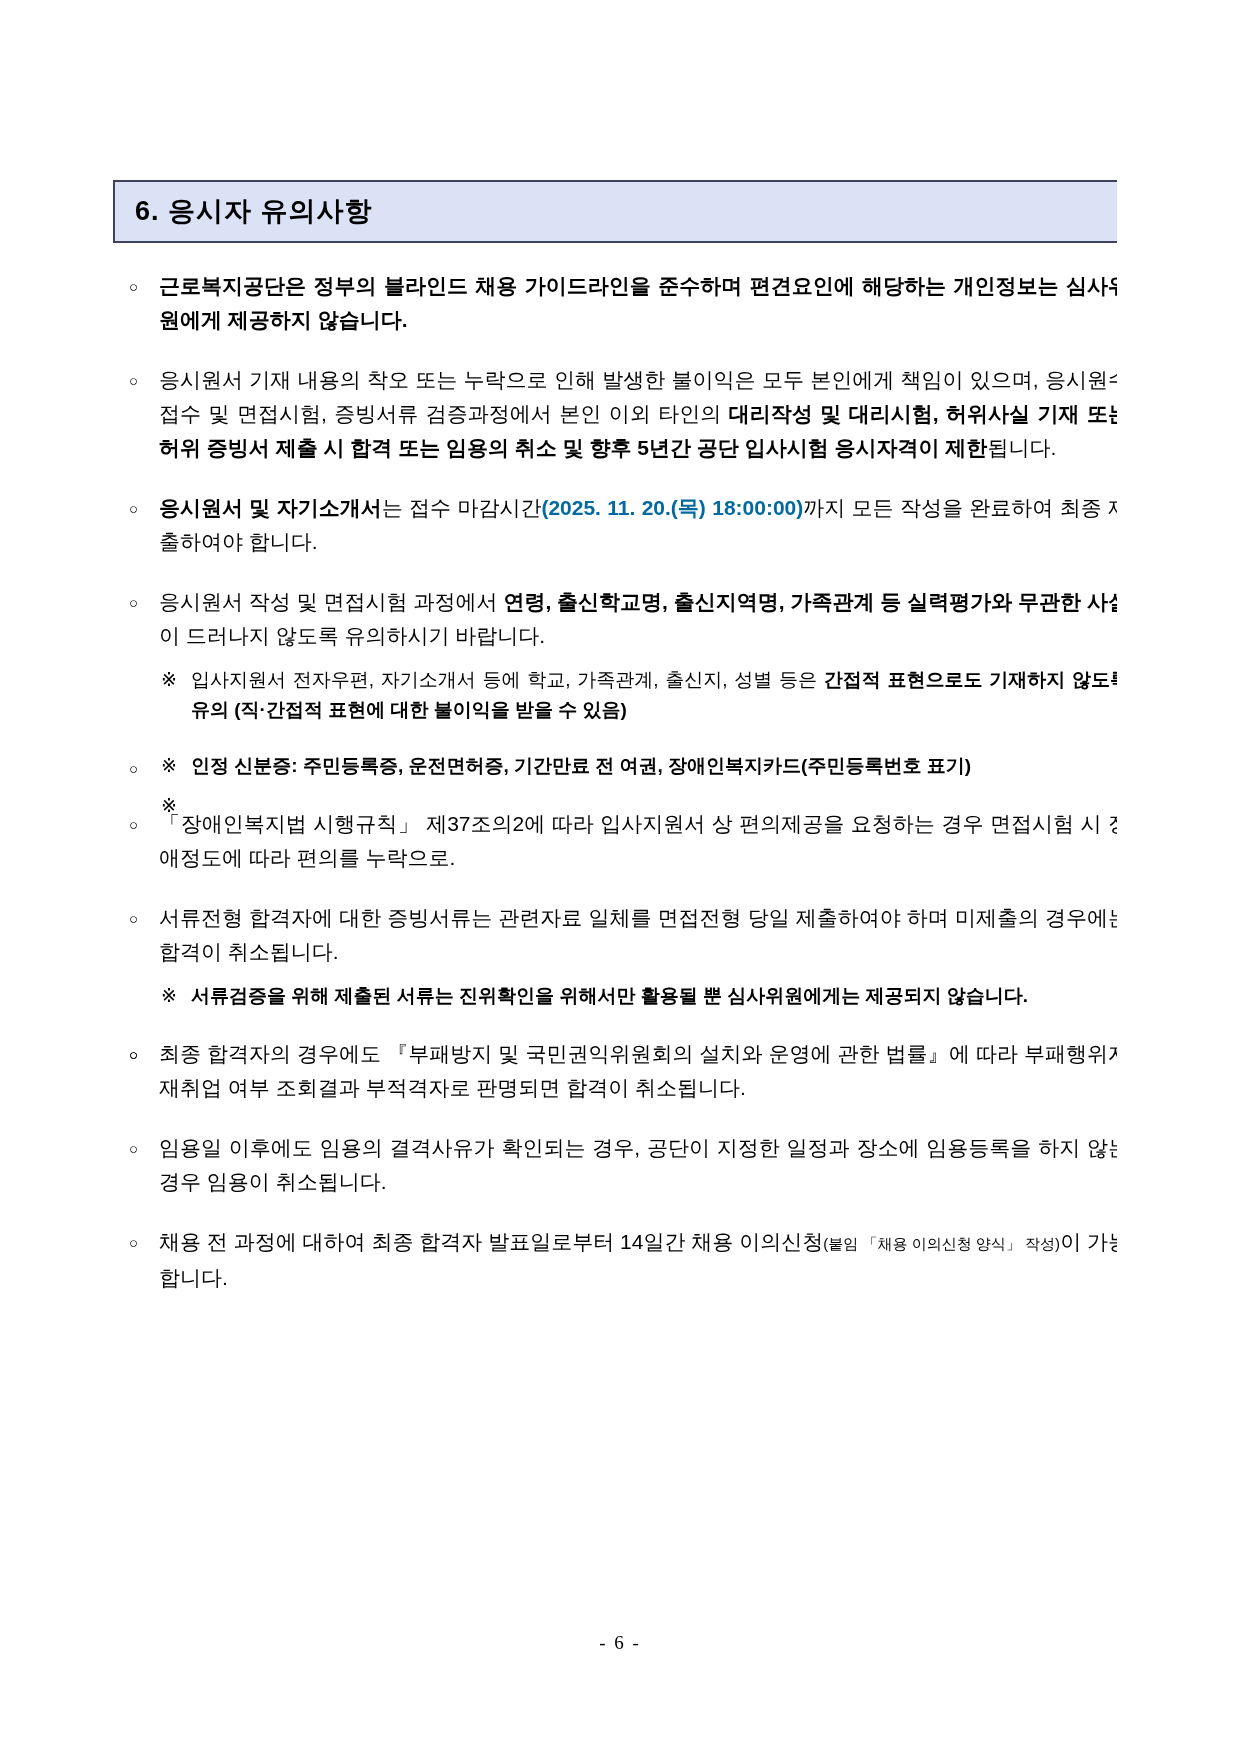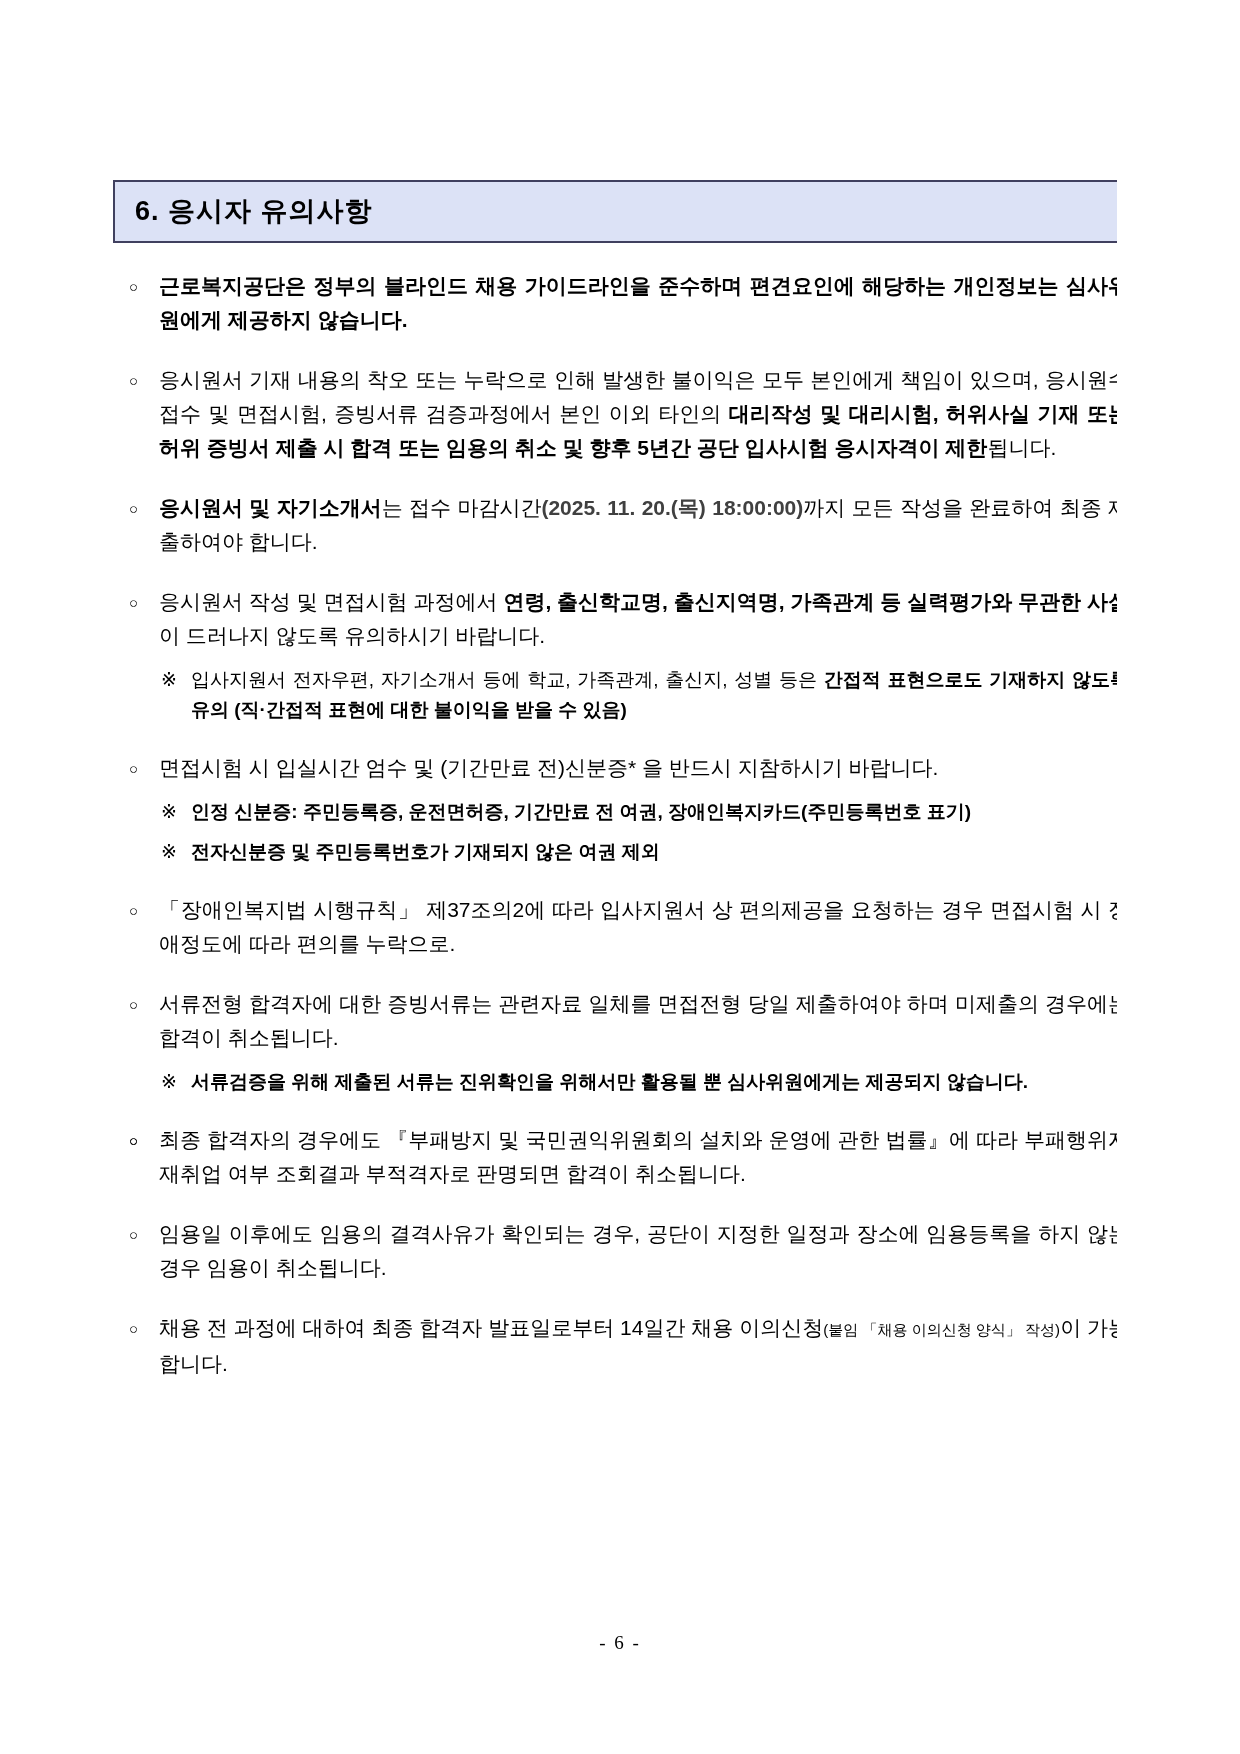--- a/index.html
+++ b/index.html
@@ -27,21 +27,21 @@
   p.note{
     position:relative;margin:12px 0 0 0;padding-left:78px;
     font-size:19px;line-height:30px;text-align:justify;
   }
   p.note + p.note{margin-top:10px;}
   p.note > .marker{
     position:absolute;left:48px;top:0;font-size:19px;line-height:30px;
   }
   .run-n{font-weight:normal;}
   .run-b{font-weight:bold;}
-  .run-bb{font-weight:bold;color:#404040;}
+  .run-bb{font-weight:bold;color:#0369a1;}
   .run-sm{font-weight:normal;font-size:15px;}
   .page-number{
     position:absolute;left:0;top:1632px;width:1240px;text-align:center;
     font-family:"Liberation Serif","DejaVu Serif",serif;
     font-size:19px;color:#000;letter-spacing:2px;
   }
 </style>
 </head>
 <body>
 
@@ -49,23 +49,23 @@
   <div class="content">
     <div class="title-box">
       <span>6. 응시자 유의사항</span>
     </div>
     <div class="notice-list">
         <p class="bullet"><span class="marker">○</span><span class="run-b">근로복지공단은 정부의 블라인드 채용 가이드라인을 준수하며 편견요인에 해당하는 개인정보는 심사위원에게 제공하지 않습니다.</span></p>
         <p class="bullet"><span class="marker">○</span><span class="run-n">응시원서 기재 내용의 착오 또는 누락으로 인해 발생한 불이익은 모두 본인에게 책임이 있으며, 응시원수 접수 및 면접시험, 증빙서류 검증과정에서 본인 이외 타인의 </span><span class="run-b">대리작성 및 대리시험, 허위사실 기재 또는 허위 증빙서 제출 시 합격 또는 임용의 취소 및 향후 5년간 공단 입사시험 응시자격이 제한</span><span class="run-n">됩니다.</span></p>
         <p class="bullet"><span class="marker">○</span><span class="run-b">응시원서 및 자기소개서</span><span class="run-n">는 접수 마감시간</span><span class="run-bb">(2025. 11. 20.(목) 18:00:00)</span><span class="run-n">까지 모든 작성을 완료하여 최종 제출하여야 합니다.</span></p>
         <p class="bullet"><span class="marker">○</span><span class="run-n">응시원서 작성 및 면접시험 과정에서 </span><span class="run-b">연령, 출신학교명, 출신지역명, 가족관계 등 실력평가와 무관한 사실</span><span class="run-n">이 드러나지 않도록 유의하시기 바랍니다.</span></p>
         <p class="note"><span class="marker">※</span><span class="run-n">입사지원서 전자우편, 자기소개서 등에 학교, 가족관계, 출신지, 성별 등은 </span><span class="run-b">간접적 표현으로도 기재하지 않도록 유의 (직·간접적 표현에 대한 불이익을 받을 수 있음)</span></p>
-        <p class="bullet"><span class="marker">○</span><span class="run-n">면접시험 시 입실시간 엄수 및 (기간만료 전)신분증* 을 반드시 지참하시기 바랍니다.</span></p>
+        <p class="bullet"><span class="marker">○</span></p>
         <p class="note"><span class="marker">※</span><span class="run-b">인정 신분증: 주민등록증, 운전면허증, 기간만료 전 여권, 장애인복지카드(주민등록번호 표기)</span></p>
-        <p class="note"><span class="marker">※</span><span class="run-b">전자신분증 및 주민등록번호가 기재되지 않은 여권 제외</span></p>
+        <p class="note"><span class="marker">※</span></p>
         <p class="bullet"><span class="marker">○</span><span class="run-n">「장애인복지법 시행규칙」 제37조의2에 따라 입사지원서 상 편의제공을 요청하는 경우 면접시험 시 장애정도에 따라 편의를 누락으로.</span></p>
         <p class="bullet"><span class="marker">○</span><span class="run-n">서류전형 합격자에 대한 증빙서류는 관련자료 일체를 면접전형 당일 제출하여야 하며 미제출의 경우에는 합격이 취소됩니다.</span></p>
         <p class="note"><span class="marker">※</span><span class="run-b">서류검증을 위해 제출된 서류는 진위확인을 위해서만 활용될 뿐 심사위원에게는 제공되지 않습니다.</span></p>
         <p class="bullet"><span class="marker">○</span></p>
         <p class="bullet"><span class="marker">○</span><span class="run-n">최종 합격자의 경우에도 『부패방지 및 국민권익위원회의 설치와 운영에 관한 법률』에 따라 부패행위자 재취업 여부 조회결과 부적격자로 판명되면 합격이 취소됩니다.</span></p>
         <p class="bullet"><span class="marker">○</span><span class="run-n">임용일 이후에도 임용의 결격사유가 확인되는 경우, 공단이 지정한 일정과 장소에 임용등록을 하지 않는 경우 임용이 취소됩니다.</span></p>
         <p class="bullet"><span class="marker">○</span><span class="run-n">채용 전 과정에 대하여 최종 합격자 발표일로부터 14일간 채용 이의신청</span><span class="run-sm">(붙임 「채용 이의신청 양식」 작성)</span><span class="run-n">이 가능합니다.</span></p>
       </div>
   </div>
   <div class="page-number">- 6 -</div>

